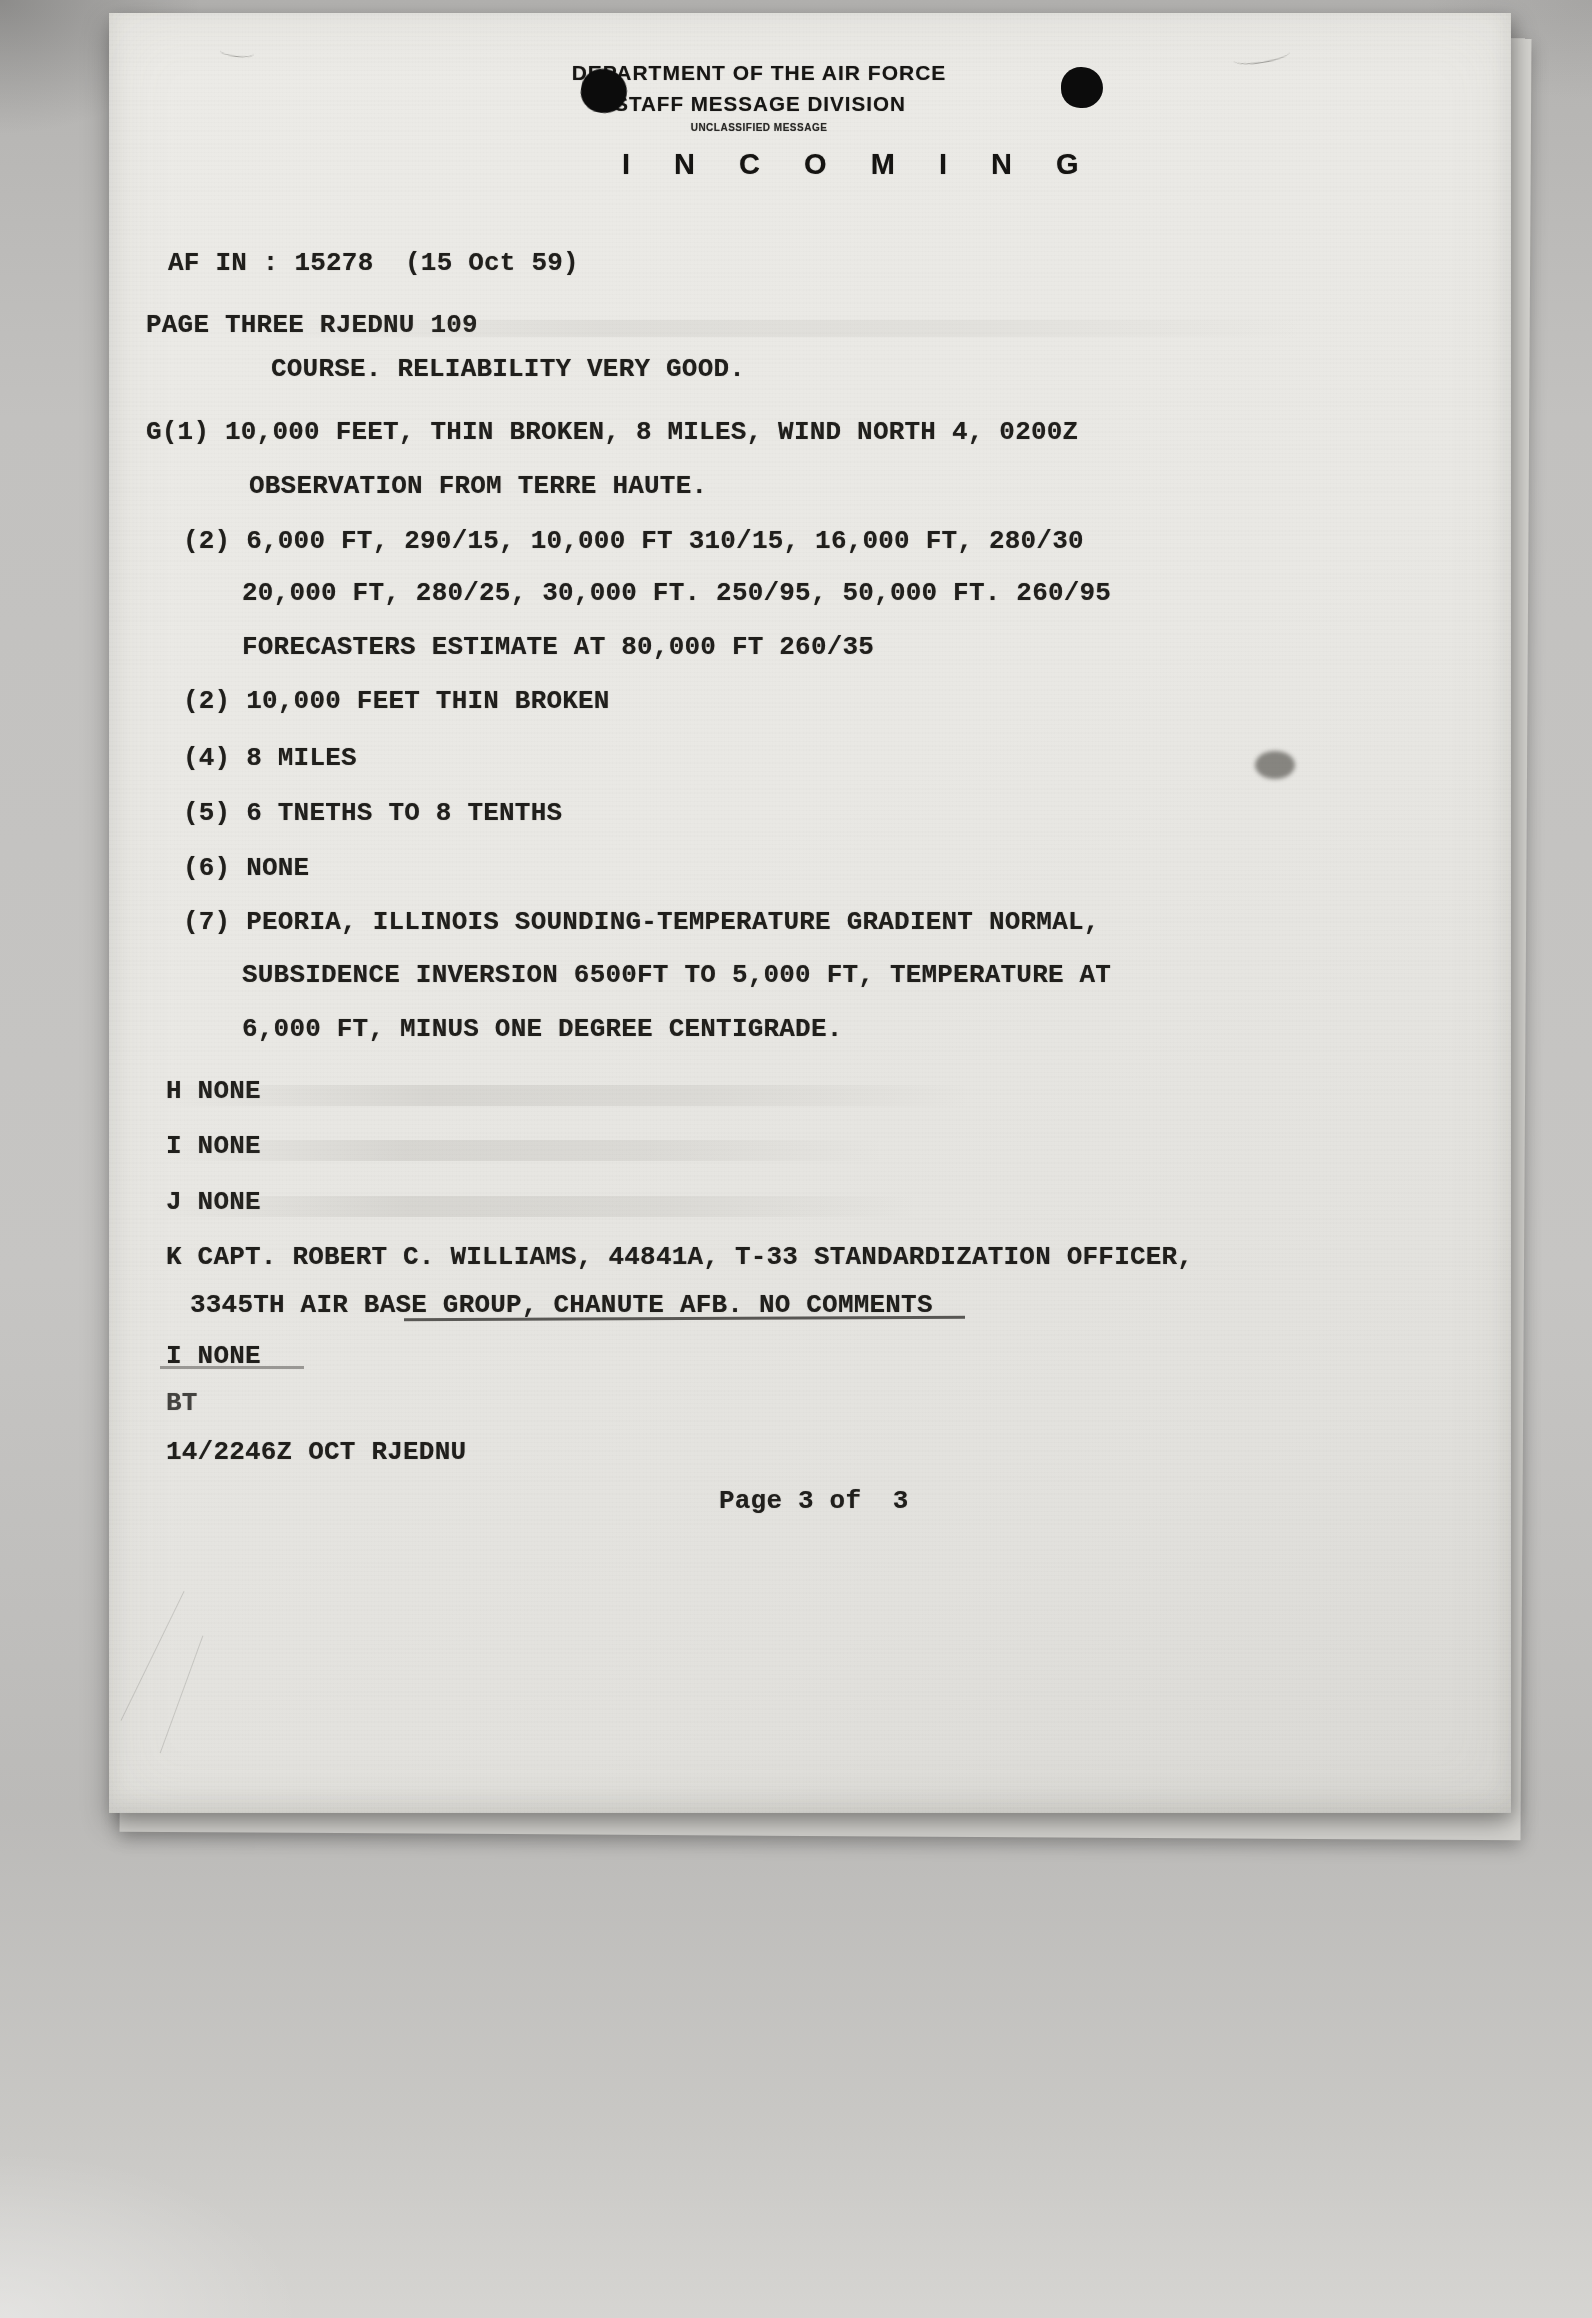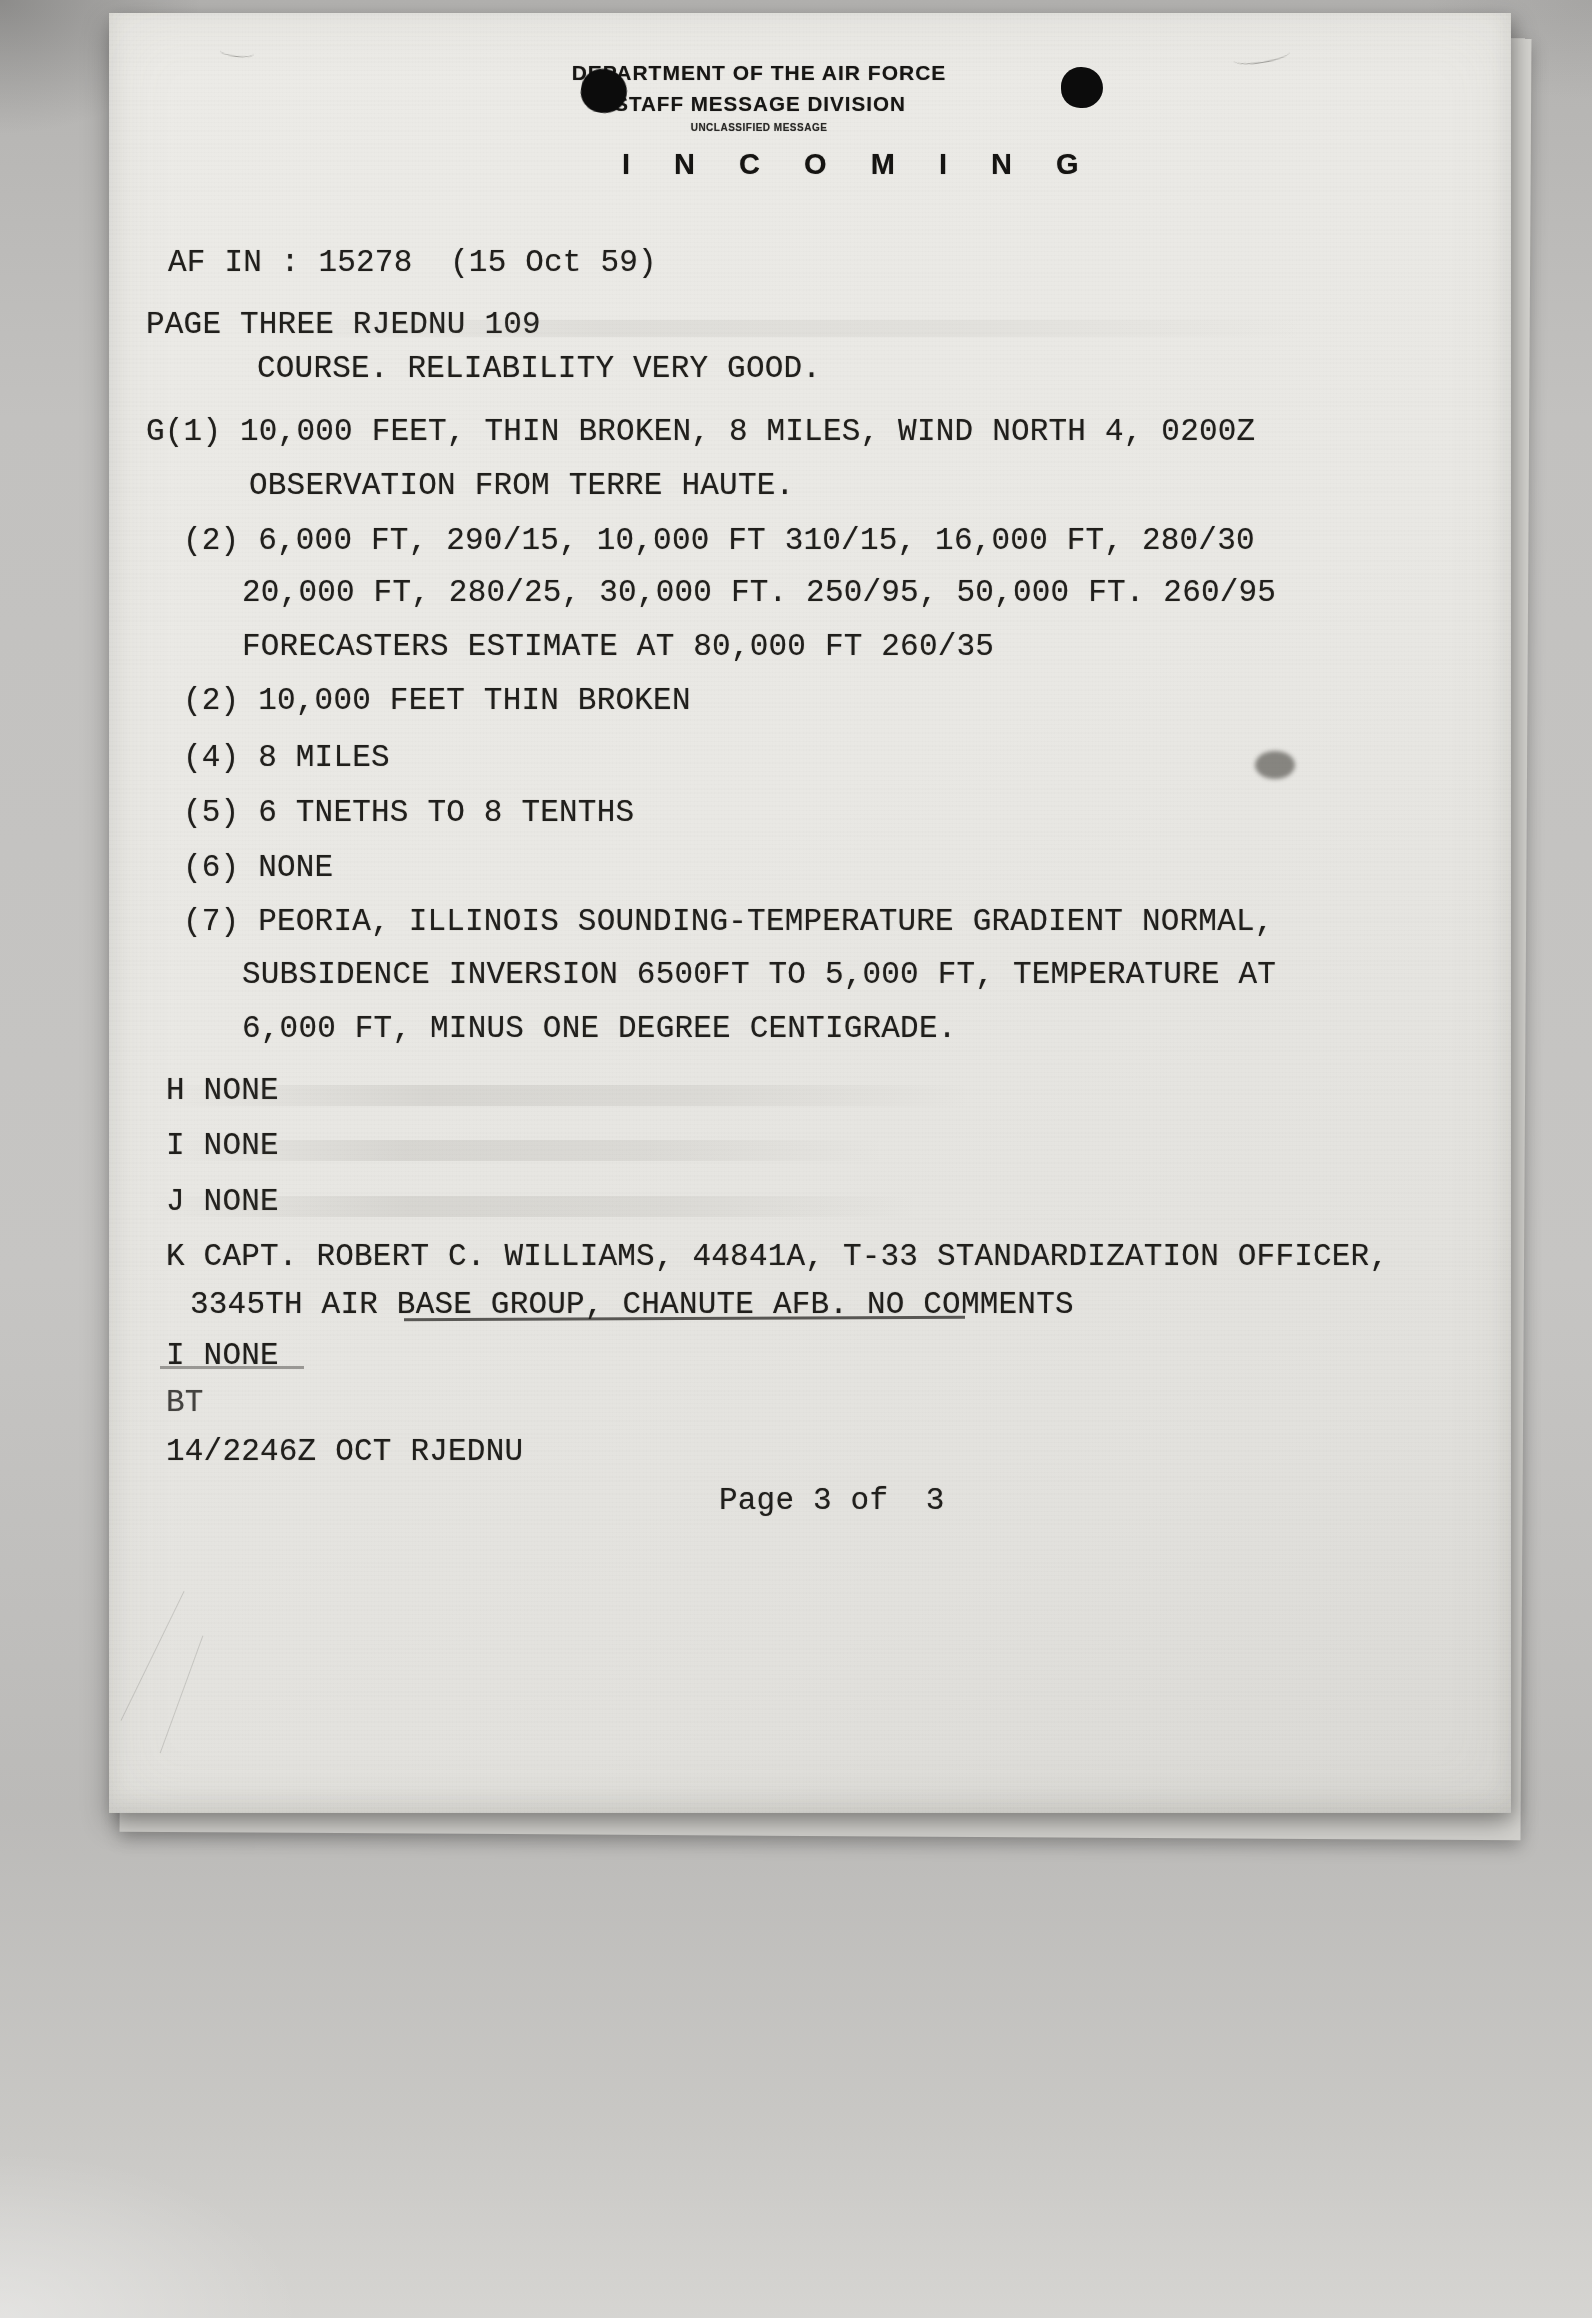--- a/index.html
+++ b/index.html
@@ -29,21 +29,21 @@
     text-shadow:0 0 1px rgba(30,28,25,.45);}
   .hdr-dept{top:48px;left:650px;font-size:21px;font-weight:bold;letter-spacing:1px;}
   .hdr-div{top:79px;left:651px;font-size:20.6px;font-weight:bold;letter-spacing:1px;}
   .hdr-class{top:109px;left:650px;font-size:10px;font-weight:bold;letter-spacing:0.5px;color:#2a2927;}
   .incoming{position:absolute;top:135px;left:513px;font-family:"Liberation Sans","DejaVu Sans",sans-serif;
     font-size:29px;font-weight:bold;letter-spacing:18px;color:#151412;white-space:pre;
     text-shadow:0 0 1px rgba(25,23,20,.5);}
   .dot{position:absolute;background:#0c0c0c;border-radius:48% 52% 50% 47%;filter:blur(0.6px);}
   .dot1{left:472px;top:56px;width:46px;height:44px;transform:rotate(10deg);}
   .dot2{left:952px;top:54px;width:42px;height:41px;}
-  .line{position:absolute;font-size:31px;line-height:34px;font-weight:normal;color:#201f1c;
+  .line{position:absolute;font-size:26px;line-height:34px;font-weight:bold;color:#201f1c;
     white-space:pre;letter-spacing:0.2px;text-shadow:0 0 1px rgba(45,42,38,.5);}
   .faded{opacity:.82;}
   .underline-mark{position:absolute;background:rgba(35,33,30,.72);filter:blur(0.3px);}
   .u1{left:295px;top:1304px;width:561px;height:2.9px;transform:rotate(-.25deg);}
   .u2{left:51px;top:1353px;width:144px;height:2.4px;opacity:.55;}
   .smudge{position:absolute;border-radius:50%;filter:blur(1.9px);}
   .smudge1{left:1146px;top:738px;width:40px;height:28px;background:rgba(55,52,48,.55);}
   .wash{position:absolute;height:21px;pointer-events:none;
     background:linear-gradient(90deg,transparent,rgba(115,112,105,.14),rgba(115,112,105,.10),transparent);}
   .wash1{left:48px;top:1072px;width:814px;}
@@ -72,21 +72,21 @@
   <div class="incoming">I N C O M I N G</div>
 
   <div class="dot dot1"></div>
   <div class="dot dot2"></div>
 
   <div class="pencil p1"></div>
   <div class="pencil p2"></div>
 
   <div class="line" style="top:233px;left:59px">AF IN : 15278  (15 Oct 59)</div>
   <div class="line" style="top:295px;left:37px">PAGE THREE RJEDNU 109</div>
-  <div class="line" style="top:339px;left:148px">COURSE. RELIABILITY VERY GOOD.</div>
+  <div class="line" style="top:339px;left:162px">COURSE. RELIABILITY VERY GOOD.</div>
   <div class="line" style="top:402px;left:37px">G(1) 10,000 FEET, THIN BROKEN, 8 MILES, WIND NORTH 4, 0200Z</div>
   <div class="line" style="top:456px;left:140px">OBSERVATION FROM TERRE HAUTE.</div>
   <div class="line" style="top:511px;left:74px">(2) 6,000 FT, 290/15, 10,000 FT 310/15, 16,000 FT, 280/30</div>
   <div class="line" style="top:563px;left:133px">20,000 FT, 280/25, 30,000 FT. 250/95, 50,000 FT. 260/95</div>
   <div class="line" style="top:617px;left:133px">FORECASTERS ESTIMATE AT 80,000 FT 260/35</div>
   <div class="line" style="top:671px;left:74px">(2) 10,000 FEET THIN BROKEN</div>
   <div class="line" style="top:728px;left:74px">(4) 8 MILES</div>
   <div class="line" style="top:783px;left:74px">(5) 6 TNETHS TO 8 TENTHS</div>
   <div class="line" style="top:838px;left:74px">(6) NONE</div>
   <div class="line" style="top:892px;left:74px">(7) PEORIA, ILLINOIS SOUNDING-TEMPERATURE GRADIENT NORMAL,</div>

